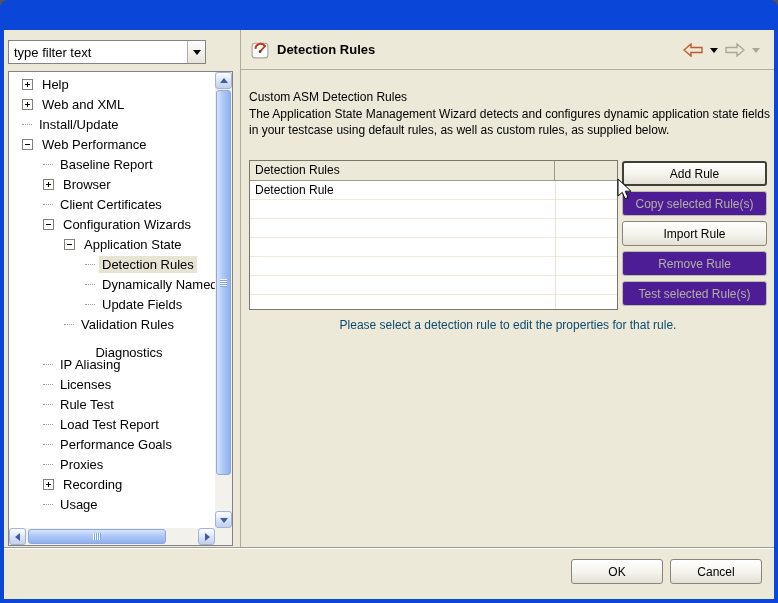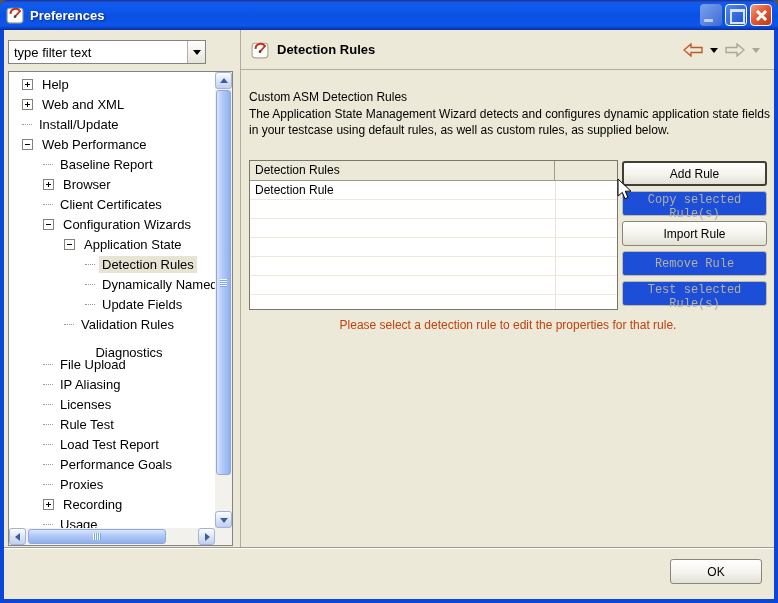--- a/index.html
+++ b/index.html
@@ -76,51 +76,34 @@
   .tablewrap{position:absolute;top:130px;left:8px;width:369px;height:150px;background:#fff;
     border:1px solid #7A786D;overflow:hidden;}
   .thead{height:20px;background:var(--beige,#ECE9D8);border-bottom:1px solid #9E9B8A;display:flex;font-size:12px;}
   .thcell{width:305px;border-right:1px solid #9E9B8A;padding:2px 5px;color:#000;}
   .tbrow{height:19px;border-bottom:1px solid #EFE8DB;font-size:12px;padding:2px 5px;color:#000;white-space:nowrap;}
   .coldiv{position:absolute;left:305px;top:20px;bottom:0;width:0;border-left:1px solid #E8E4D6;}
   .actions{position:absolute;top:131px;left:381px;width:145px;display:flex;flex-direction:column;gap:5px;}
   .btn{height:25px;border-radius:3px;font:12px "Liberation Sans",sans-serif;}
   .btn.on{background:linear-gradient(180deg,#FFFFFF,#F4F3EC 55%,#E3E1D5);border:1px solid #88867B;color:#000;}
   .btn.def{border:2px solid #3F3F35;}
-  .btn.off{background:#1d4ed8;border:1px solid #BDBBAD;color:var(--disabled-text,#B3B1A1);font-family:Liberation Mono, monospace;}
-  .hint{position:absolute;top:288px;left:8px;width:518px;text-align:center;font-size:12px;color:#c2410c;}
+  .btn.off{background:#4c1d95;border:1px solid #BDBBAD;color:var(--disabled-text,#B3B1A1);}
+  .hint{position:absolute;top:288px;left:8px;width:518px;text-align:center;font-size:12px;color:#0c4a6e;}
   
   .groove{position:absolute;left:0;right:0;top:517px;height:2px;border-top:1px solid #9E9C8E;border-bottom:1px solid #fff;}
   .footer{position:absolute;left:0;right:0;top:519px;bottom:0;display:flex;justify-content:flex-end;
     gap:7px;padding:10px 12px 0 0;}
   .fbtn{width:92px;height:25px;}
   .cursor{position:absolute;left:617px;top:178px;z-index:50;pointer-events:none;}
 </style>
 </head>
 <body>
 
 <div class="win">
 
-  <div class="titlebar">
-    <svg class="appicon" viewBox="0 0 16 16">
-      <rect x="1" y="2" width="14" height="13" rx="2.5" fill="#FDFDFB" stroke="#A9A79B"></rect>
-      <path d="M4 7 A4.5 4.5 0 0 1 12.5 5" fill="none" stroke="#C3331B" stroke-width="1.8"></path>
-      <path d="M8 9.5 L13 4" stroke="#C3331B" stroke-width="1.6"></path>
-      <circle cx="8" cy="9.5" r="1.2" fill="#444"></circle>
-    </svg>
-    <span class="wtitle">Preferences</span>
-    <div class="capbtns">
-      <div class="cap min"><span></span></div>
-      <div class="cap max"><span></span></div>
-      <div class="cap close">
-          <span class="xbar a"></span>
-          <span class="xbar b"></span>
-        </div>
-    </div>
-  </div>
 
   <div class="client">
 
     <div class="combo">
       <input value="type filter text" style="">
       <div class="dd">
         <span class="tri down"></span>
       </div>
     </div>
 
@@ -174,24 +157,20 @@
             <span class="dash"></span>
             <span class="tlabel">Update Fields</span>
           </div>
           <div class="trow" style="padding-left: 55px;">
             <span class="dash"></span>
             <span class="tlabel">Validation Rules</span>
           </div>
           <div class="trow" style="padding-left: 34px; flex-direction: column;">
             <span class="dash"></span>
             <span class="tlabel">Diagnostics</span>
-          </div>
-          <div class="trow" style="padding-left: 34px;">
-            <span class="dash"></span>
-            <span class="tlabel">File Upload</span>
           </div>
           <div class="trow" style="padding-left: 34px;">
             <span class="dash"></span>
             <span class="tlabel">IP Aliasing</span>
           </div>
           <div class="trow" style="padding-left: 34px;">
             <span class="dash"></span>
             <span class="tlabel">Licenses</span>
           </div>
           <div class="trow" style="padding-left: 34px;">
@@ -287,19 +266,20 @@
           <button class="btn off" disabled="">Remove Rule</button>
           <button class="btn off" disabled="">Test selected Rule(s)</button>
         </div>
 
       <div class="hint">Please select a detection rule to edit the properties for that rule.</div>
     </div>
 
     <div class="groove"></div>
     <div class="footer">
       <button class="btn on fbtn">OK</button>
+      <button class="btn on fbtn">Cancel</button>
     </div>
   </div>
 
   <svg class="cursor" width="17" height="24" viewBox="0 0 17 24">
     <path d="M1 1 L1 18 L5.3 14.4 L8 20.8 L11 19.4 L8.3 13.2 L14 13.2 Z" fill="#fff" stroke="#000" stroke-width="1"></path>
   </svg>
 </div>
 
 </body></html>

